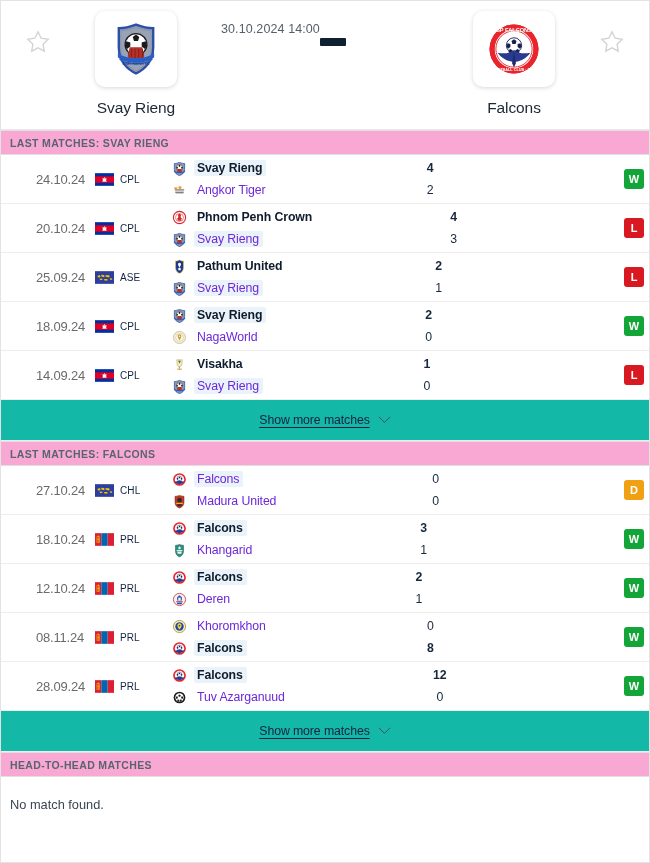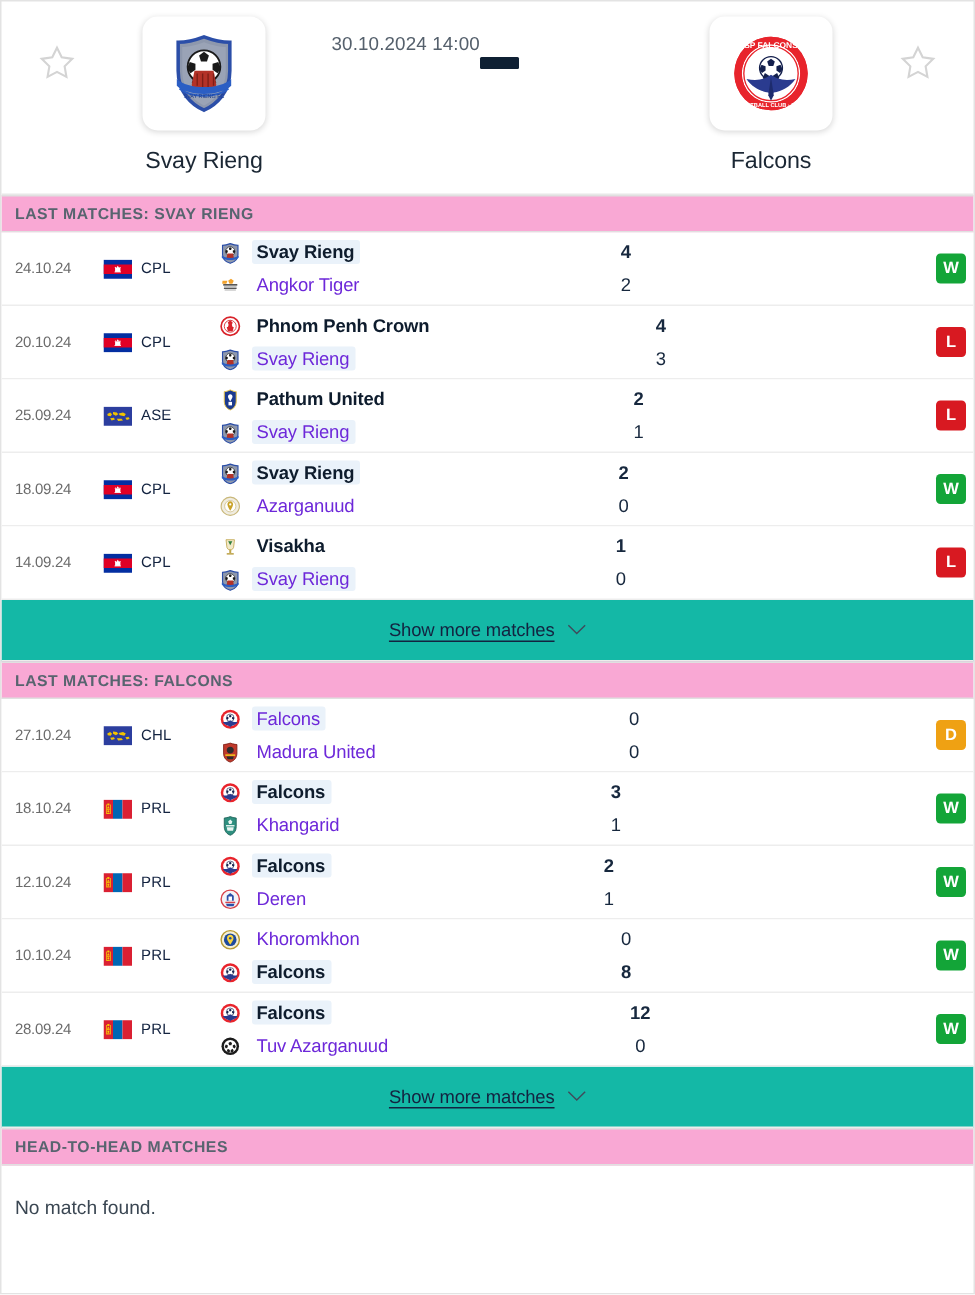--- a/index.html
+++ b/index.html
@@ -98,23 +98,24 @@
     height: 49px;
     border-bottom: 1px solid #ededed;
     position: relative;
     background: #fff;
   }
   .cell-date {
     width: 68px;
     flex: 0 0 68px;
     display: flex; align-items: center; justify-content: flex-start;
     padding-left: 9px;
-    font-size: 10px;
+    font-size: 13px;
     color: #6b6b6b;
     letter-spacing: -0.2px;
+    margin-left: 26px;
   }
   .cell-league {
     width: 72px;
     flex: 0 0 72px;
     display: flex; align-items: center; gap: 6px;
   }
   .lg-code {
     font-size: 10px;
     font-weight: normal;
     color: #132340;
@@ -458,21 +459,21 @@
               </svg>
     <span class="tname bold hl">Svay Rieng</span>
   </div>
       <div class="team-line">
     <svg class="mini-logo" viewBox="0 0 32 32">
                 <circle cx="16" cy="16" r="13" fill="#f0ece0" stroke="#c9b87a" stroke-width="1.6"></circle>
         <circle cx="16" cy="16" r="8" fill="#fff" stroke="#c9b87a" stroke-width="1"></circle>
         <path d="M16 9 c2.5 0 4 2 4 4.5 c0 3 -4 9 -4 9 s-4-6 -4-9 c0-2.5 1.5-4.5 4-4.5z" fill="#c9a227"></path>
         <circle cx="16" cy="13.5" r="1.6" fill="#fff"></circle>
               </svg>
-    <span class="tname">Azarganuud</span>
+    <span class="tname">NagaWorld</span>
   </div>
     </div>
     <div class="cell-scores">
       <div class="sline bold">2</div>
       <div class="sline">0</div>
     </div>
     <div class="cell-spacer"></div>
     <div class="cell-badge">
       <div class="badge W">W</div>
     </div>
@@ -681,21 +682,21 @@
     <div class="cell-scores">
       <div class="sline bold">2</div>
       <div class="sline">1</div>
     </div>
     <div class="cell-spacer"></div>
     <div class="cell-badge">
       <div class="badge W">W</div>
     </div>
   </div>
         <div class="match-row">
-    <div class="cell-date">10.10.24</div>
+    <div class="cell-date">08.11.24</div>
     <div class="cell-league">
       <svg viewBox="0 0 30 20" width="19" height="13">
       <rect width="10" height="20" fill="#da2032"></rect>
       <rect x="10" width="10" height="20" fill="#0066b3"></rect>
       <rect x="20" width="10" height="20" fill="#da2032"></rect>
       <g fill="#f9cf02">
                 <rect x="4" y="4" width="2.2" height="2"></rect>
       <path d="M5.1 6.6l1.4 2.4h-2.8z"></path>
                 <rect x="3.6" y="9.4" width="3" height="1.1"></rect>
       <circle cx="5.1" cy="12.2" r="1.1"></circle>

